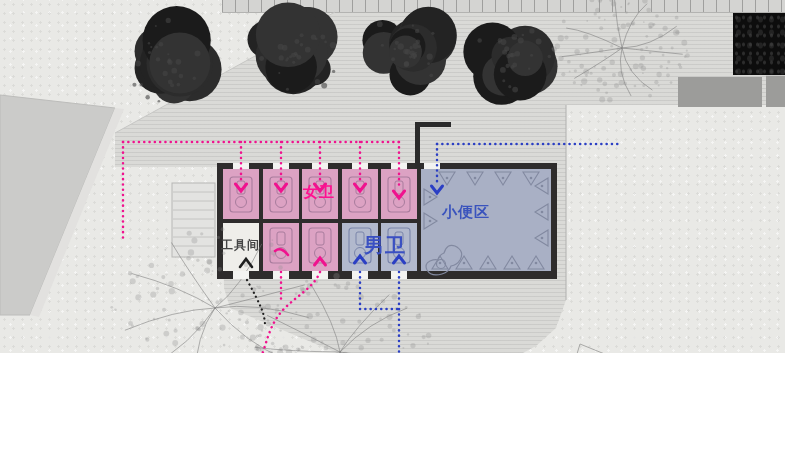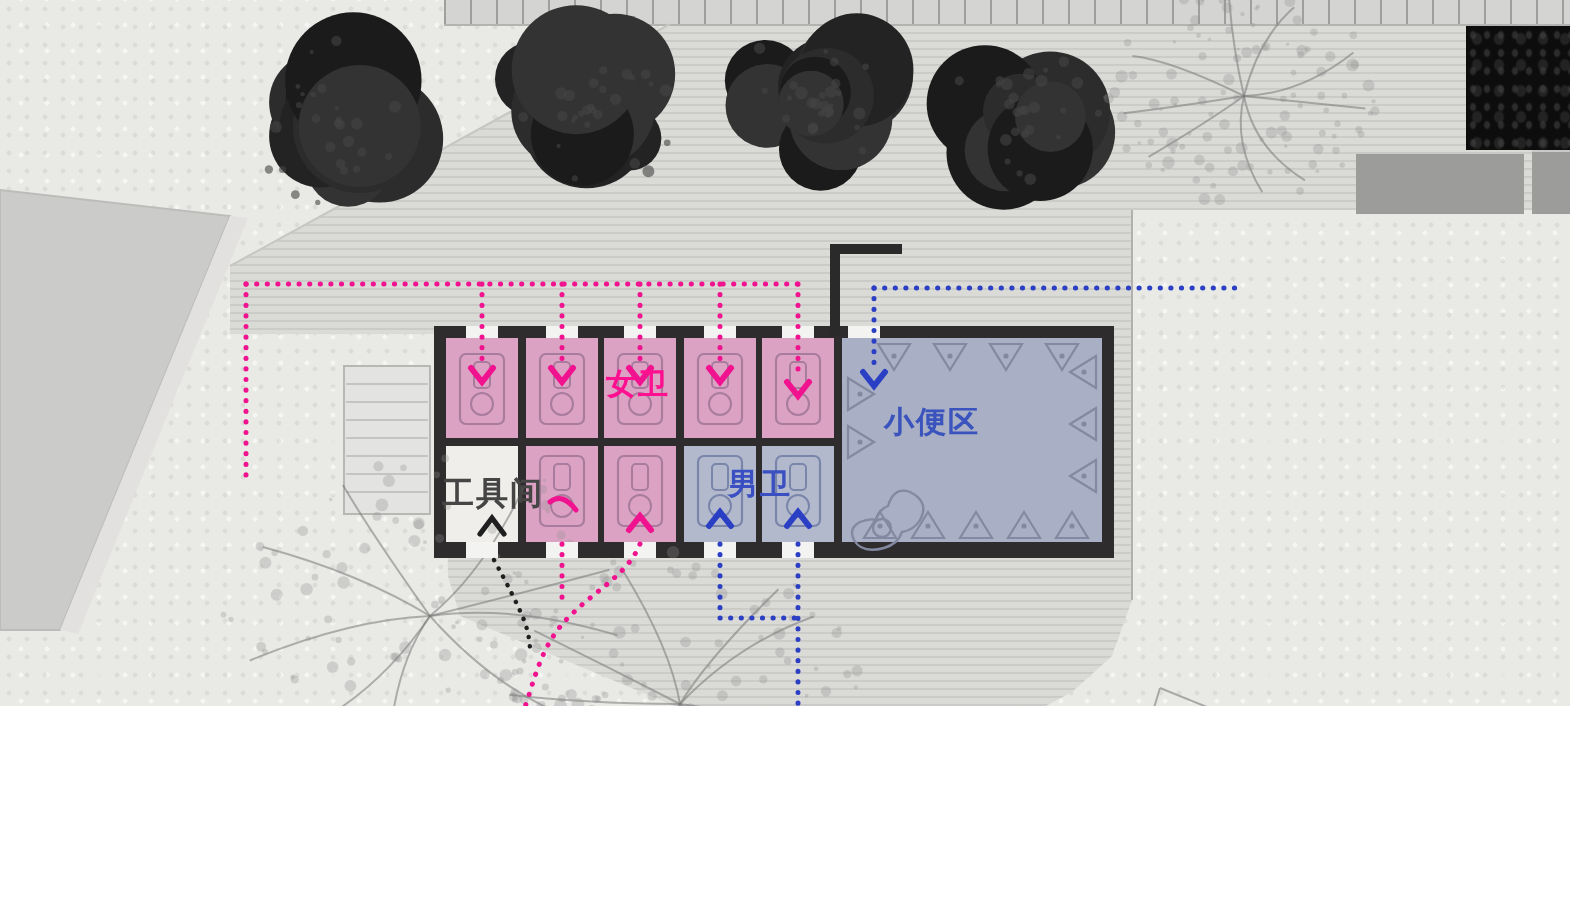--- a/index.html
+++ b/index.html
@@ -38,23 +38,23 @@
   .stall.pink{background:#dca2c3;}
   .stall.blue{background:#b2b9cd;}
   .stall.tool{background:#efeeea;}
   .room-urinal{position:absolute;left:204px;top:6px;width:130px;height:102px;background:#a9b0c5;}
   .r-top{top:6px;height:50px;width:36px;}
   .r-bot{top:60px;height:48px;width:36px;}
   .x1{left:6px;} .x2{left:46px;} .x3{left:85px;} .x4{left:125px;} .x5{left:164px;}
   
   .plan-label{position:absolute;z-index:20;line-height:1;white-space:nowrap;letter-spacing:1px;}
   .lab-female{left:303px;top:185px;font-size:15px;font-weight:bold;color:#ff1090;}
-  .lab-urinal{left:442px;top:205px;font-size:15px;font-weight:bold;color:#3a53bd;font-family:Liberation Serif, serif;}
-  .lab-male{left:364px;top:235px;font-size:15px;font-weight:bold;color:#3a50c2;}
-  .lab-tool{left:221px;top:239px;font-size:16px;font-weight:bold;color:#454545;}
+  .lab-urinal{left:442px;top:205px;font-size:15px;font-weight:bold;color:#3a53bd;}
+  .lab-male{left:364px;top:235px;font-size:20px;font-weight:bold;color:#3a50c2;}
+  .lab-tool{left:221px;top:239px;font-size:12px;font-weight:bold;color:#454545;}
   svg.overlay{position:absolute;left:0;top:0;z-index:10;}
 </style>
 </head>
 <body>
 
 <div class="canvas">
 
   <div class="layer top-strip"></div>
   <div class="layer deck"></div>
   <div class="layer dark-structure"></div>

